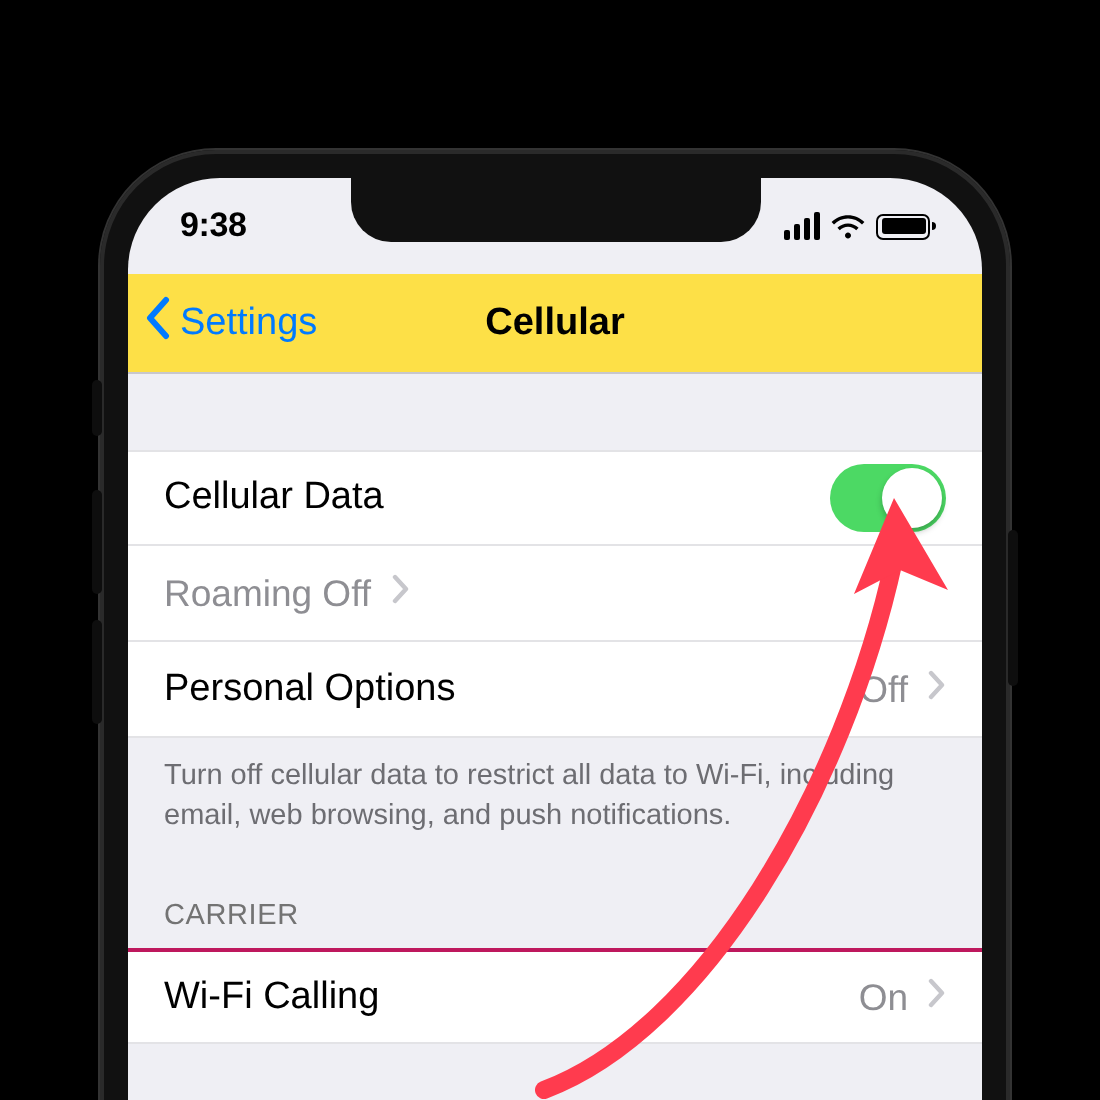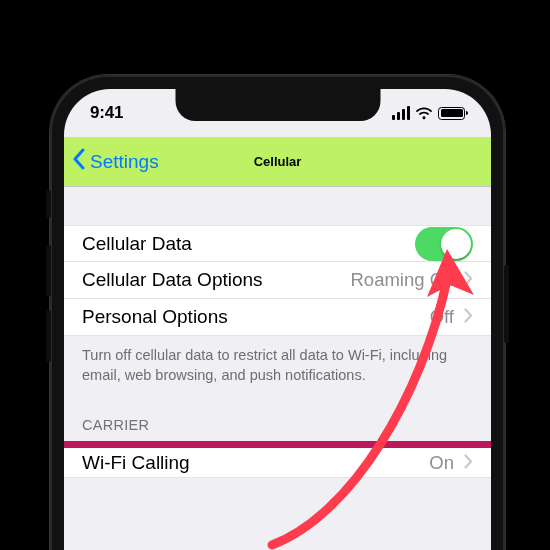--- a/index.html
+++ b/index.html
@@ -60,50 +60,50 @@
       width: 27px; height: 13px;
       border: 1.5px solid #000; border-radius: 3.5px;
       position: relative;
     }
     .battery::after { content:''; position:absolute; right:-4px; top:3.5px; width:2.5px; height:4px; background:#000; border-radius:0 2px 2px 0;}
     .battery-fill { position:absolute; inset:1.5px; background:#000; border-radius:1.5px; }
 
     .nav-header {
       position: absolute; top: 48px; left:0; right:0;
       height: 50px;
-      background: #bef264;
+      background: #fde047;
       border-bottom: 1px solid #c8c7cc;
       display: flex; align-items: center;
       z-index: 30;
     }
     .back-btn {
       display:flex; align-items:center;
       color:#007aff; font-size:19px;
       padding-left: 8px;
       cursor: pointer;
     }
     .back-chevron { margin-right: 4px; }
     .nav-title {
       position:absolute; left:0; right:0; text-align:center;
-      font-size:13px; font-weight:600; color:#000;
+      font-size:19px; font-weight:600; color:#000;
       pointer-events:none;
     }
 
     .content {
       position:absolute; top:98px; left:0; right:0; bottom:0;
       overflow:hidden;
       background:#efeff4;
     }
 
     .group-gap { height: 38px; }
 
     .cell {
       background:#fff;
       border-bottom: 1px solid #e3e3e6;
-      height: 37px;
+      height: 48px;
       display:flex; align-items:center; justify-content:space-between;
       padding: 0 18px 0 18px;
       font-size: 19px;
     }
     .cell-label { color:#000; }
     .cell-right { display:flex; align-items:center; gap:10px; }
     .cell-value { color:#8e8e93; font-size:18.5px; }
     .chevron { color:#c7c7cc; }
 
     .toggle {
@@ -145,21 +145,21 @@
 <div class="phone-frame">
   <div class="side-btn side-l1"></div>
   <div class="side-btn side-l2"></div>
   <div class="side-btn side-l3"></div>
   <div class="side-btn side-r"></div>
 
   <div class="screen">
     <div class="notch"></div>
 
     <div class="status-bar">
-      <div class="status-time">9:41</div>
+      <div class="status-time">9:38</div>
       <div class="status-right">
         <span class="signal">
           <span></span>
             <span></span>
             <span></span>
             <span></span>
         </span>
         <span class="wifi-icon">
           <svg width="18" height="13" viewBox="0 0 18 13">
               <path fill="#000" d="M9 12.2c.8 0 1.5-.7 1.5-1.5S9.8 9.2 9 9.2s-1.5.7-1.5 1.5.7 1.5 1.5 1.5zm4.1-4.1l1.2-1.2C12.9 5.5 11 4.7 9 4.7S5.1 5.5 3.7 6.9l1.2 1.2C6 7 7.4 6.4 9 6.4s3 .6 4.1 1.7zm2.9-2.9l1.2-1.2C15 1.8 12.1.6 9 .6S3 1.8.8 4l1.2 1.2C3.8 3.4 6.3 2.3 9 2.3s5.2 1.1 7 2.9z"></path>
@@ -189,21 +189,20 @@
       <div class="cell" style="border-top:1px solid #e3e3e6;">
         <span class="cell-label">Cellular Data</span>
         <span class="cell-right">
           <span class="toggle">
             <span class="toggle-knob"></span>
           </span>
         </span>
       </div>
 
       <div class="cell">
-        <span class="cell-label">Cellular Data Options</span>
         <span class="cell-right">
           <span class="cell-value">Roaming Off</span>
           <span class="chevron">
             <svg width="9" height="15" viewBox="0 0 9 15">
                 <path fill="none" stroke="#c7c7cc" stroke-width="2.2" stroke-linecap="round" stroke-linejoin="round" d="M1.5 1.5 7 7.5l-5.5 6"></path>
               </svg>
           </span>
         </span>
       </div>
 
@@ -216,21 +215,21 @@
                 <path fill="none" stroke="#c7c7cc" stroke-width="2.2" stroke-linecap="round" stroke-linejoin="round" d="M1.5 1.5 7 7.5l-5.5 6"></path>
               </svg>
           </span>
         </span>
       </div>
 
       <div class="footer-note">Turn off cellular data to restrict all data to Wi-Fi, including email, web browsing, and push notifications.</div>
 
       <div class="section-header">CARRIER</div>
 
-      <div class="cell" style="border-top:7px solid #be185d;text-align:center;">
+      <div class="cell" style="border-top:2px solid #be185d;text-align:center;">
         <span class="cell-label">Wi-Fi Calling</span>
         <span class="cell-right">
           <span class="cell-value">On</span>
           <span class="chevron">
             <svg width="9" height="15" viewBox="0 0 9 15">
                 <path fill="none" stroke="#c7c7cc" stroke-width="2.2" stroke-linecap="round" stroke-linejoin="round" d="M1.5 1.5 7 7.5l-5.5 6"></path>
               </svg>
           </span>
         </span>
       </div>

